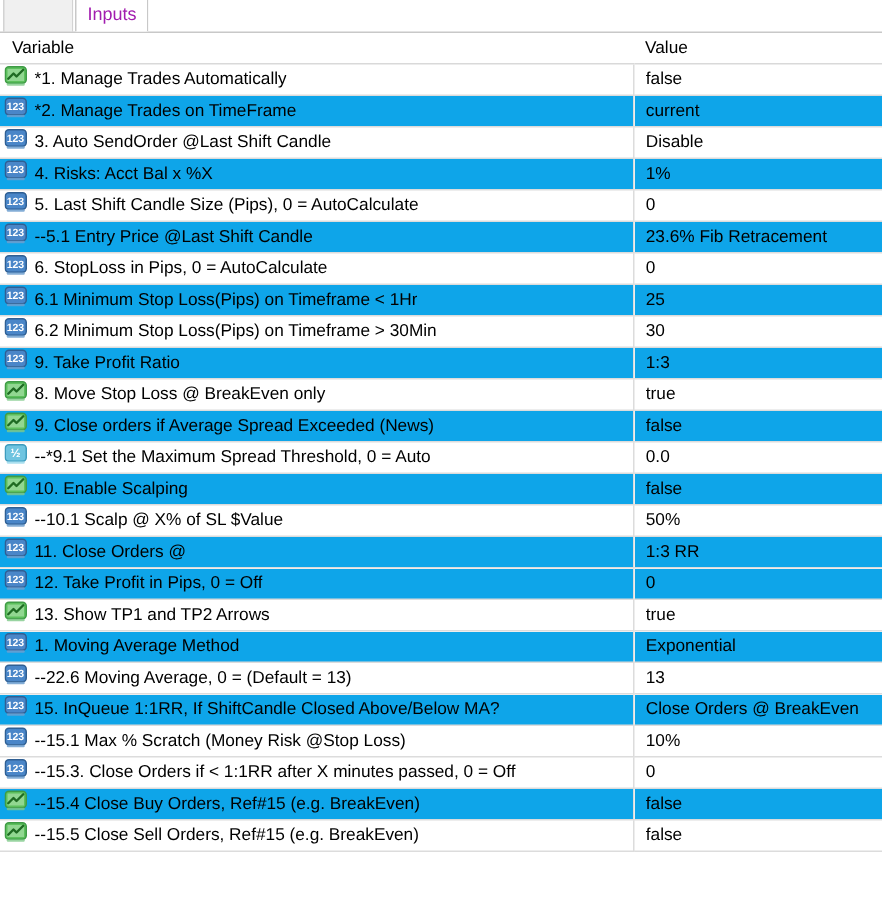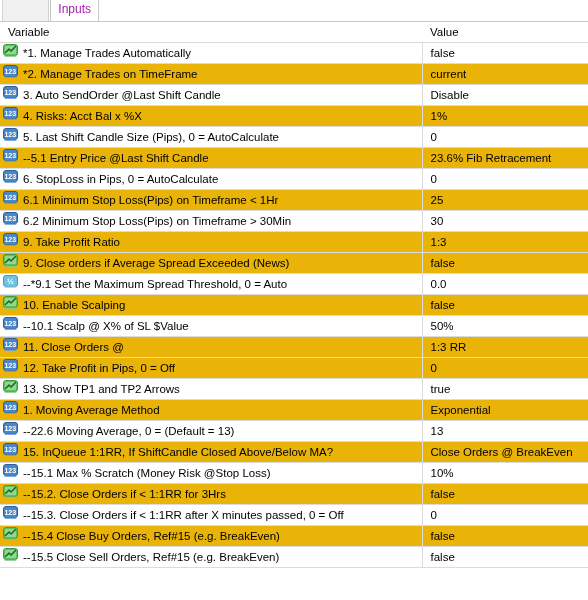--- a/index.html
+++ b/index.html
@@ -84,21 +84,21 @@
   thead th {
     background: #ffffff;
     border-bottom: 1px solid #d9d9d9;
     height: 22px;
     line-height: 22px;
   }
   th .thlabel { padding-left: 8px; display: block; }
   th.val-head .thlabel { padding-left: 8px; }
 
   tbody tr.odd  td { background: #ffffff; }
-  tbody tr.even td { background: #eab308; }
+  tbody tr.even td { background: #0ea5e9; }
   tbody td { border-bottom: 1px solid #dcdcdc; }
 
   td.var-cell {
     padding-left: 3px;
     border-right: 1px solid #dcdcdc;
   }
   td.val-cell { padding-left: 8px; }
 
   .varinner {
     display: flex;
@@ -290,20 +290,36 @@
                   <rect x="0.5" y="1.5" width="14" height="11" rx="2.5" ry="2.5" fill="#4a86c8" stroke="#2f5f93" stroke-width="1"></rect>
                   <text x="7.3" y="9.6" font-family="Liberation Sans, sans-serif" font-size="7" font-weight="bold" fill="#ffffff" text-anchor="middle">123</text>
                   <rect x="1.5" y="12.5" width="12" height="1.6" rx="0.8" fill="#6d9fcf" opacity="0.85"></rect>
                 </svg>
               </span>
               <span class="varlabel">9. Take Profit Ratio</span>
             </div>
           </td>
           <td class="val-cell"><span>1:3</span></td>
         </tr>
+        <tr class="odd">
+          <td class="var-cell">
+            <div class="varinner">
+              <span class="tyicon">
+                <svg width="15" height="15" viewBox="0 0 15 15">
+                  <rect x="0.5" y="1.5" width="14" height="11" rx="2.5" ry="2.5" fill="#5cc05c" stroke="#3f9b46" stroke-width="1"></rect>
+                  <rect x="2" y="3" width="11" height="8" fill="#bdeabd" opacity="0.55"></rect>
+                  <path d="M2.5 9.5 L6 6 L8 8 L12.5 3.5" fill="none" stroke="#1f6b23" stroke-width="1.6" stroke-linecap="round" stroke-linejoin="round"></path>
+                  <rect x="1.5" y="12.5" width="12" height="1.6" rx="0.8" fill="#7fc98a" opacity="0.8"></rect>
+                </svg>
+              </span>
+              <span class="varlabel">8. Move Stop Loss @ BreakEven only</span>
+            </div>
+          </td>
+          <td class="val-cell"><span>true</span></td>
+        </tr>
         <tr class="even">
           <td class="var-cell">
             <div class="varinner">
               <span class="tyicon">
                 <svg width="15" height="15" viewBox="0 0 15 15">
                   <rect x="0.5" y="1.5" width="14" height="11" rx="2.5" ry="2.5" fill="#5cc05c" stroke="#3f9b46" stroke-width="1"></rect>
                   <rect x="2" y="3" width="11" height="8" fill="#bdeabd" opacity="0.55"></rect>
                   <path d="M2.5 9.5 L6 6 L8 8 L12.5 3.5" fill="none" stroke="#1f6b23" stroke-width="1.6" stroke-linecap="round" stroke-linejoin="round"></path>
                   <rect x="1.5" y="12.5" width="12" height="1.6" rx="0.8" fill="#7fc98a" opacity="0.8"></rect>
                 </svg>
@@ -458,36 +474,20 @@
                   <rect x="0.5" y="1.5" width="14" height="11" rx="2.5" ry="2.5" fill="#4a86c8" stroke="#2f5f93" stroke-width="1"></rect>
                   <text x="7.3" y="9.6" font-family="Liberation Sans, sans-serif" font-size="7" font-weight="bold" fill="#ffffff" text-anchor="middle">123</text>
                   <rect x="1.5" y="12.5" width="12" height="1.6" rx="0.8" fill="#6d9fcf" opacity="0.85"></rect>
                 </svg>
               </span>
               <span class="varlabel">--15.1 Max % Scratch (Money Risk @Stop Loss)</span>
             </div>
           </td>
           <td class="val-cell"><span>10%</span></td>
         </tr>
-        <tr class="even">
-          <td class="var-cell">
-            <div class="varinner">
-              <span class="tyicon">
-                <svg width="15" height="15" viewBox="0 0 15 15">
-                  <rect x="0.5" y="1.5" width="14" height="11" rx="2.5" ry="2.5" fill="#5cc05c" stroke="#3f9b46" stroke-width="1"></rect>
-                  <rect x="2" y="3" width="11" height="8" fill="#bdeabd" opacity="0.55"></rect>
-                  <path d="M2.5 9.5 L6 6 L8 8 L12.5 3.5" fill="none" stroke="#1f6b23" stroke-width="1.6" stroke-linecap="round" stroke-linejoin="round"></path>
-                  <rect x="1.5" y="12.5" width="12" height="1.6" rx="0.8" fill="#7fc98a" opacity="0.8"></rect>
-                </svg>
-              </span>
-              <span class="varlabel">--15.2. Close Orders if &lt; 1:1RR for 3Hrs</span>
-            </div>
-          </td>
-          <td class="val-cell"><span>false</span></td>
-        </tr>
         <tr class="odd">
           <td class="var-cell">
             <div class="varinner">
               <span class="tyicon">
                 <svg width="15" height="15" viewBox="0 0 15 15">
                   <rect x="0.5" y="1.5" width="14" height="11" rx="2.5" ry="2.5" fill="#4a86c8" stroke="#2f5f93" stroke-width="1"></rect>
                   <text x="7.3" y="9.6" font-family="Liberation Sans, sans-serif" font-size="7" font-weight="bold" fill="#ffffff" text-anchor="middle">123</text>
                   <rect x="1.5" y="12.5" width="12" height="1.6" rx="0.8" fill="#6d9fcf" opacity="0.85"></rect>
                 </svg>
               </span>

